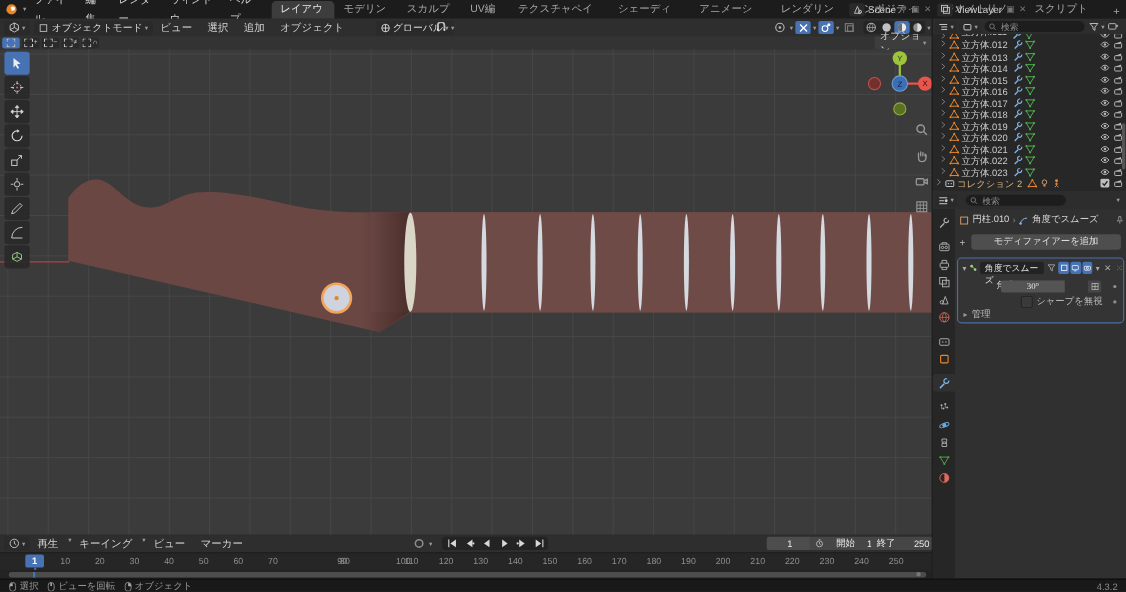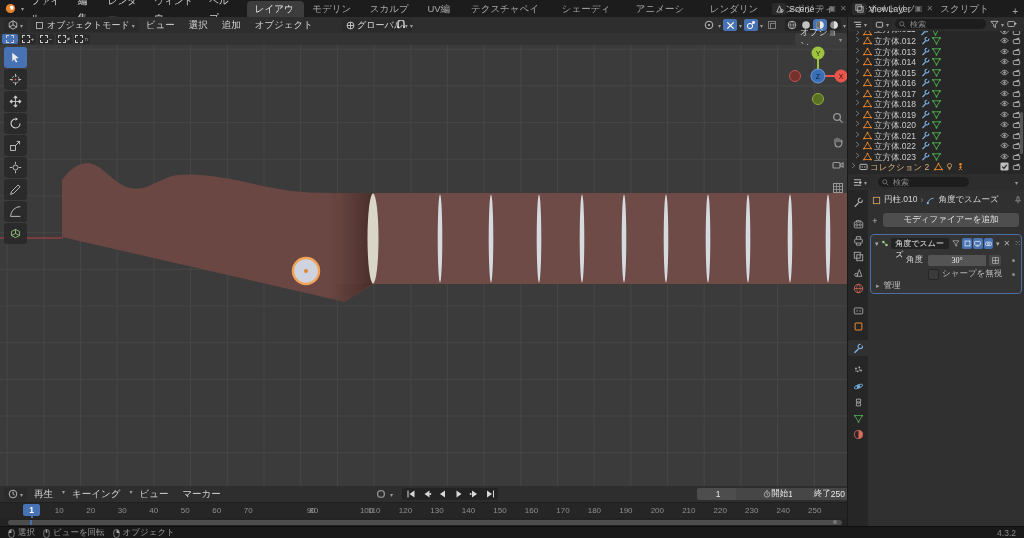--- a/index.html
+++ b/index.html
@@ -49,21 +49,21 @@
   
   #tl-header{left:0;top:486px;width:847px;height:16px;background:#2e2e2e;display:flex;align-items:center;}
   #tl-ruler{left:0;top:502px;width:847px;height:16px;background:#262626;border-top:1px solid #1f1f1f;}
   .ruler-num{position:absolute;top:3px;font-size:8px;color:#8f8f8f;transform:translateX(-50%);}
   #cur-frame-pill{position:absolute;left:23px;top:1px;width:17px;height:12px;background:#4772b3;border-radius:2px;color:#fff;font-size:8.5px;font-weight:bold;display:flex;align-items:center;justify-content:center;}
   #playhead-line{position:absolute;left:31px;top:13px;width:2px;height:3px;background:#4772b3;}
   #tl-scroll{left:0;top:518px;width:847px;height:8px;background:#232323;}
   #tl-scrollbar{position:absolute;left:8px;top:1.5px;width:834px;height:5px;background:#4d4d4d;border-radius:3px;}
   #tl-scroll-tick{position:absolute;left:30px;top:1.5px;width:2px;height:5px;background:#4772b3;}
   #tl-scroll-knob{position:absolute;left:833px;top:2px;width:4px;height:4px;border-radius:50%;background:#777;}
-  .tl-field{position:absolute;top:2px;height:12px;border-radius:2px;background:#4d4d4d;color:#e8e8e8;font-size:8.5px;display:flex;align-items:center;justify-content:flex-end;padding:0 5px;}
+  .tl-field{position:absolute;top:2px;height:12px;border-radius:2px;background:#4d4d4d;color:#e8e8e8;font-size:8.5px;display:flex;align-items:center;justify-content:space-between;padding:0 5px;}
   .transport{position:absolute;left:402px;top:2px;height:12px;display:flex;background:#232323;border-radius:3px;}
   .tp-btn{width:16px;height:12px;display:flex;align-items:center;justify-content:center;}
   
   #right-divider{left:847px;top:17px;width:1px;height:509px;background:#1a1a1a;}
   #outliner{left:848px;top:17px;width:176px;height:157px;background:#272727;overflow:hidden;}
   #olr-header{position:absolute;left:0;top:0;width:176px;height:14px;background:#2d2d2d;display:flex;align-items:center;}
   .search-box{height:10px;background:#1d1d1d;border-radius:5px;display:flex;align-items:center;padding:0 4px;border:none;}
   .search-box input{background:transparent;border:none;outline:none;color:#bbb;font-size:8px;width:70px;font-family:inherit;}
   .search-box input::placeholder{color:#8a8a8a;}
   #olr-rows{position:absolute;left:0;top:14px;width:176px;}
@@ -1394,21 +1394,21 @@
                 <rect x="1" y="3" width="8" height="5" rx="1" fill="none" stroke="#fff"></rect>
                 <circle cx="5" cy="5.5" r="1.4" fill="none" stroke="#fff"></circle>
               </svg>
             </span>
           <span style="color:#aaa;font-size:7px;margin-left:3px">▾</span>
           <span style="color:#aaa;font-size:8px;margin-left:4px">✕</span>
           <span style="color:#8a8a8a;font-size:8px;margin-left:4px">⁙</span>
         </div>
         <div class="mod-row" style="top:19px">
           <span style="position:absolute;right:98px">角度</span>
-          <span class="fld" style="position:absolute;left:57px;width:58px">30°</span>
+          <span class="fld" style="position:absolute;left:39px;width:58px">30°</span>
           <span class="fld-btn" style="position:absolute;left:117px">
               <svg width="7" height="7" viewBox="0 0 10 10">
                 <rect x="1" y="1" width="8" height="8" fill="none" stroke="#bbb"></rect>
                 <path d="M5 1v8M1 5h8" stroke="#bbb"></path>
               </svg>
             </span>
           <span class="deco-dot" style="position:absolute;left:136px"></span>
         </div>
         <div class="mod-row" style="top:33px">
           <span class="chk" style="position:absolute;left:57px"></span>

